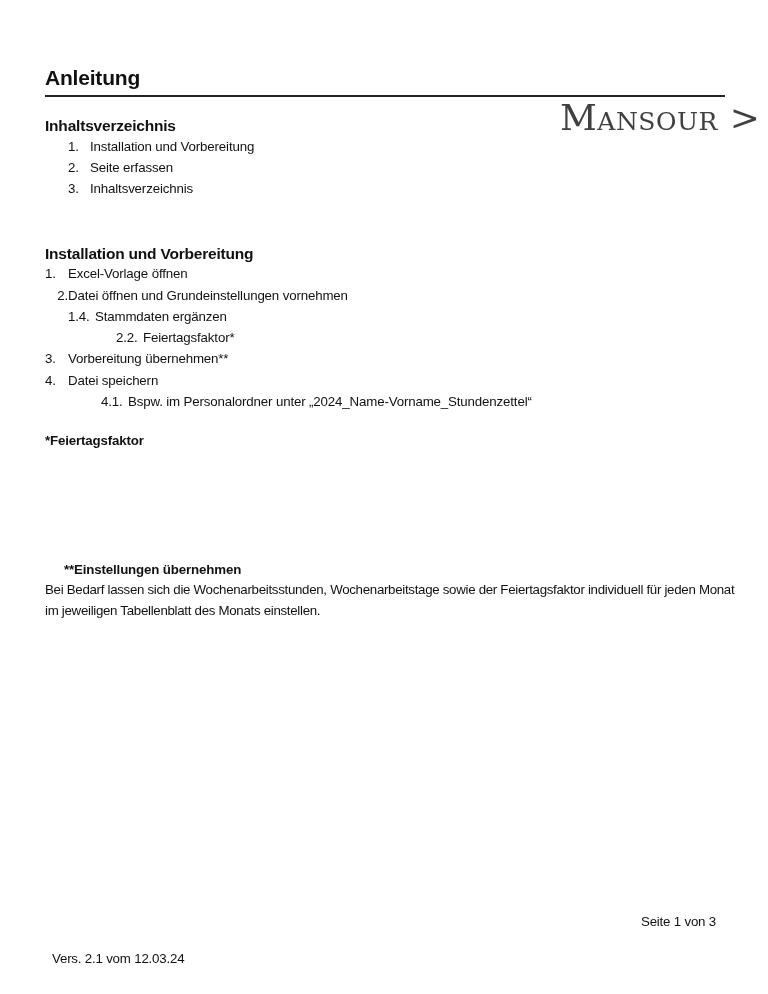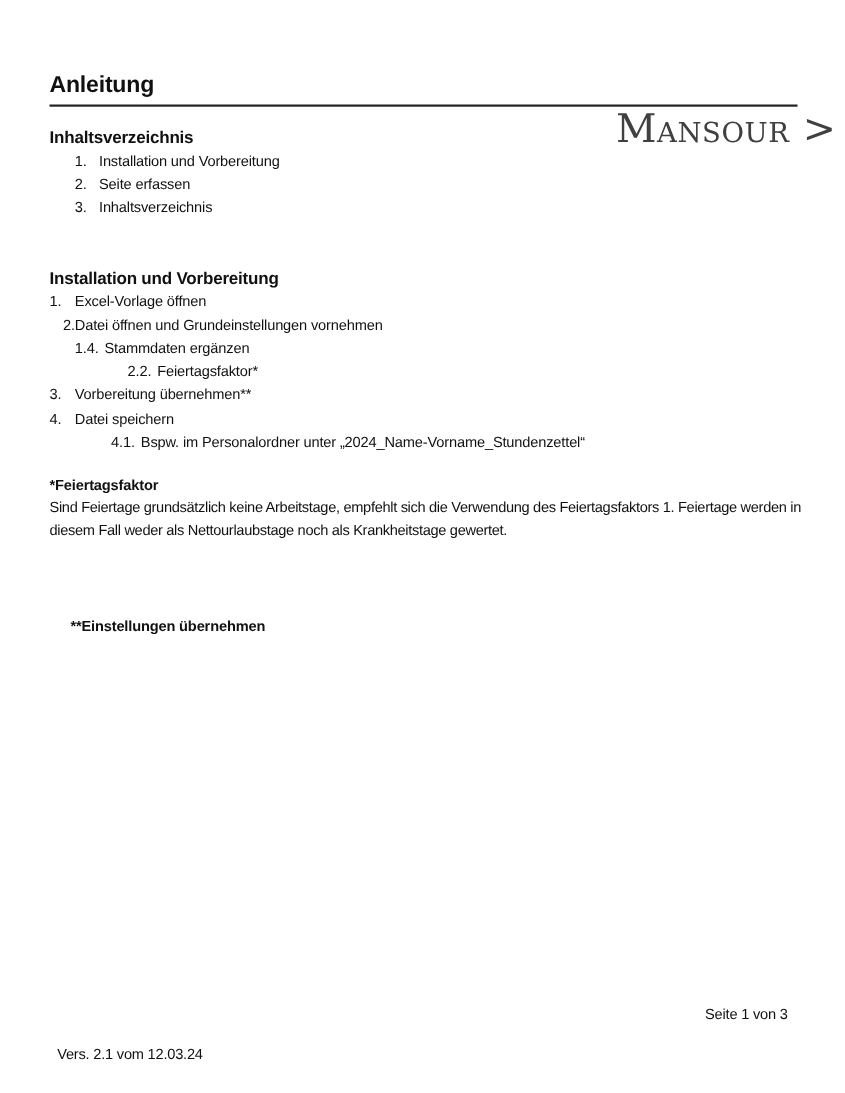--- a/index.html
+++ b/index.html
@@ -58,22 +58,22 @@
   </div>
   <div class="line" style="left:45px; top:373px;">
     <span class="num" style="width:23px;">4.</span><span>Datei speichern</span>
   </div>
   <div class="line" style="left:68px; top:394px;margin-left:33px;">
     <span class="num" style="width:27px;">4.1.</span><span>Bspw. im Personalordner unter „2024_Name-Vorname_Stundenzettel“</span>
   </div>
 
   <div class="hb" style="top:433px;">*Feiertagsfaktor</div>
   <div class="para" style="top:451px;">
-    <div>Sind Feiertage grundsätzlich keine Arbeitstage, empfehlt sich die Verwendung des Feiertagsfaktors 1. Feiertage werden in diesem Fall weder als Nettourlaubstage noch als Krankheitstage gewertet.</div>
   </div>
 
   <div class="hb" style="top:562px;margin-left:19px;">**Einstellungen übernehmen</div>
   <div class="para" style="top:580px;">
+    <div>Bei Bedarf lassen sich die Wochenarbeitsstunden, Wochenarbeitstage sowie der Feiertagsfaktor individuell für jeden Monat im jeweiligen Tabellenblatt des Monats einstellen.</div>
   </div>
 
   <div class="footer-left">Vers. 2.1 vom 12.03.24</div>
   <div class="footer-right">Seite 1 von 3</div>
 </div>
 
 </body></html>

